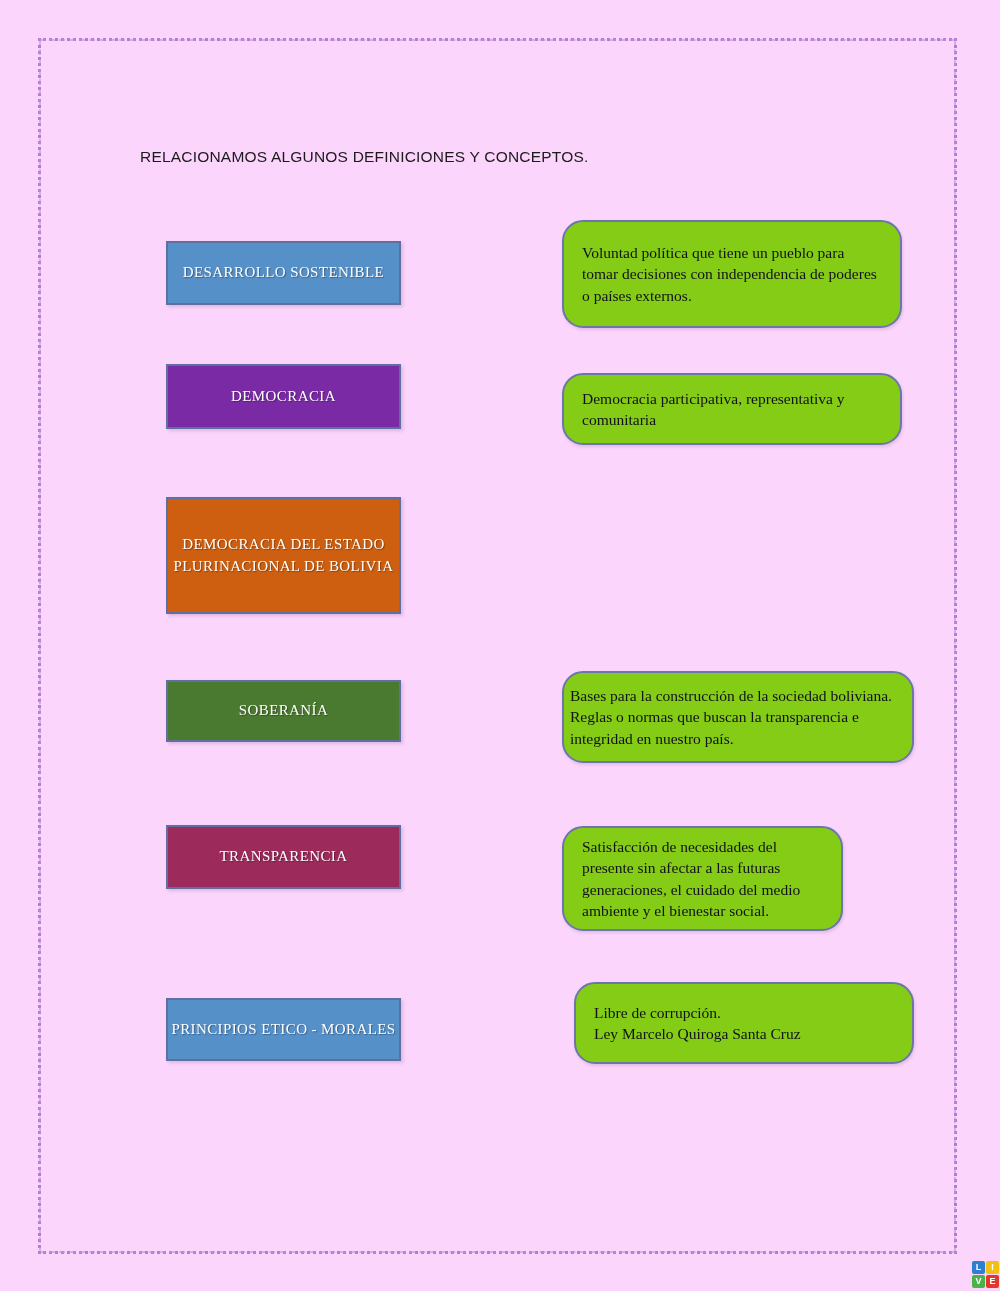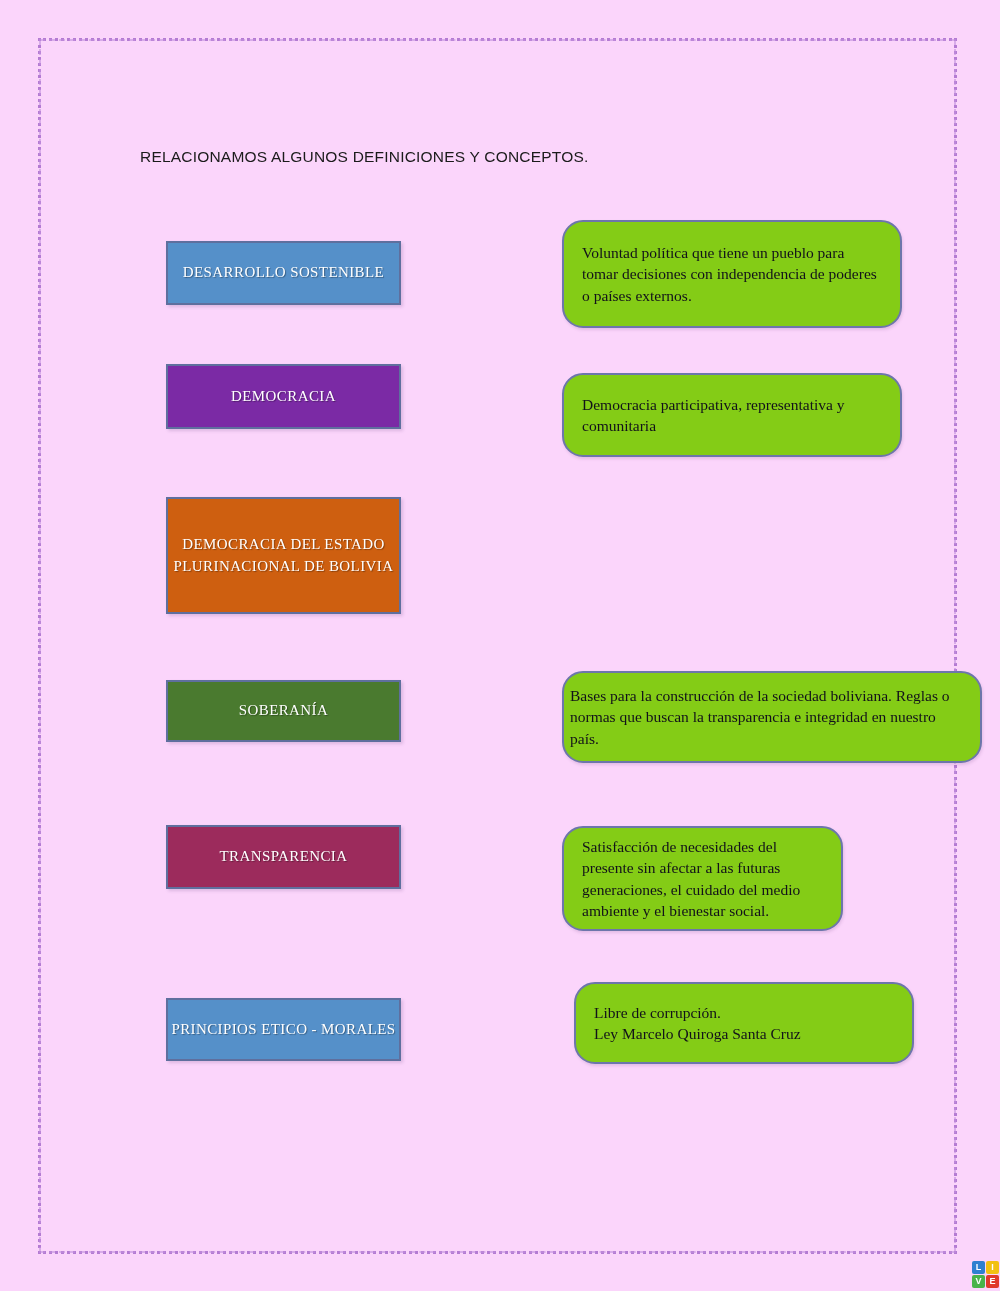--- a/index.html
+++ b/index.html
@@ -149,24 +149,24 @@
   <div class="term" style="background: rgb(156, 43, 92); top: 825px; height: 64px;">
     <span>TRANSPARENCIA</span>
   </div>
   <div class="term" style="background: rgb(85, 144, 201); top: 998px; height: 63px;">
     <span>PRINCIPIOS ETICO - MORALES</span>
   </div>
 
   <div class="def" style="left: 562px; top: 220px; width: 340px; height: 108px;">
     <p>Voluntad política que tiene un pueblo para tomar decisiones con independencia de poderes o países externos.</p>
   </div>
-  <div class="def" style="left: 562px; top: 373px; width: 340px; height: 84px; justify-content: flex-end;">
+  <div class="def" style="left: 562px; top: 373px; width: 340px; height: 72px; justify-content: flex-end;">
     <p>Democracia participativa, representativa y comunitaria</p>
   </div>
-  <div class="def" style="left: 562px; top: 671px; width: 420px; height: 92px; padding-left: 6px;">
+  <div class="def" style="left: 562px; top: 671px; width: 352px; height: 92px; padding-left: 6px;">
     <p>Bases para la construcción de la sociedad boliviana. Reglas o normas que buscan la transparencia e integridad en nuestro país.</p>
   </div>
   <div class="def" style="left: 562px; top: 826px; width: 281px; height: 105px;">
     <p>Satisfacción de necesidades del presente sin afectar a las futuras generaciones, el cuidado del medio ambiente y el bienestar social.</p>
   </div>
   <div class="def" style="left: 574px; top: 982px; width: 340px; height: 82px;">
     <p>Libre de corrupción.
 Ley Marcelo Quiroga Santa Cruz</p>
   </div>
 

